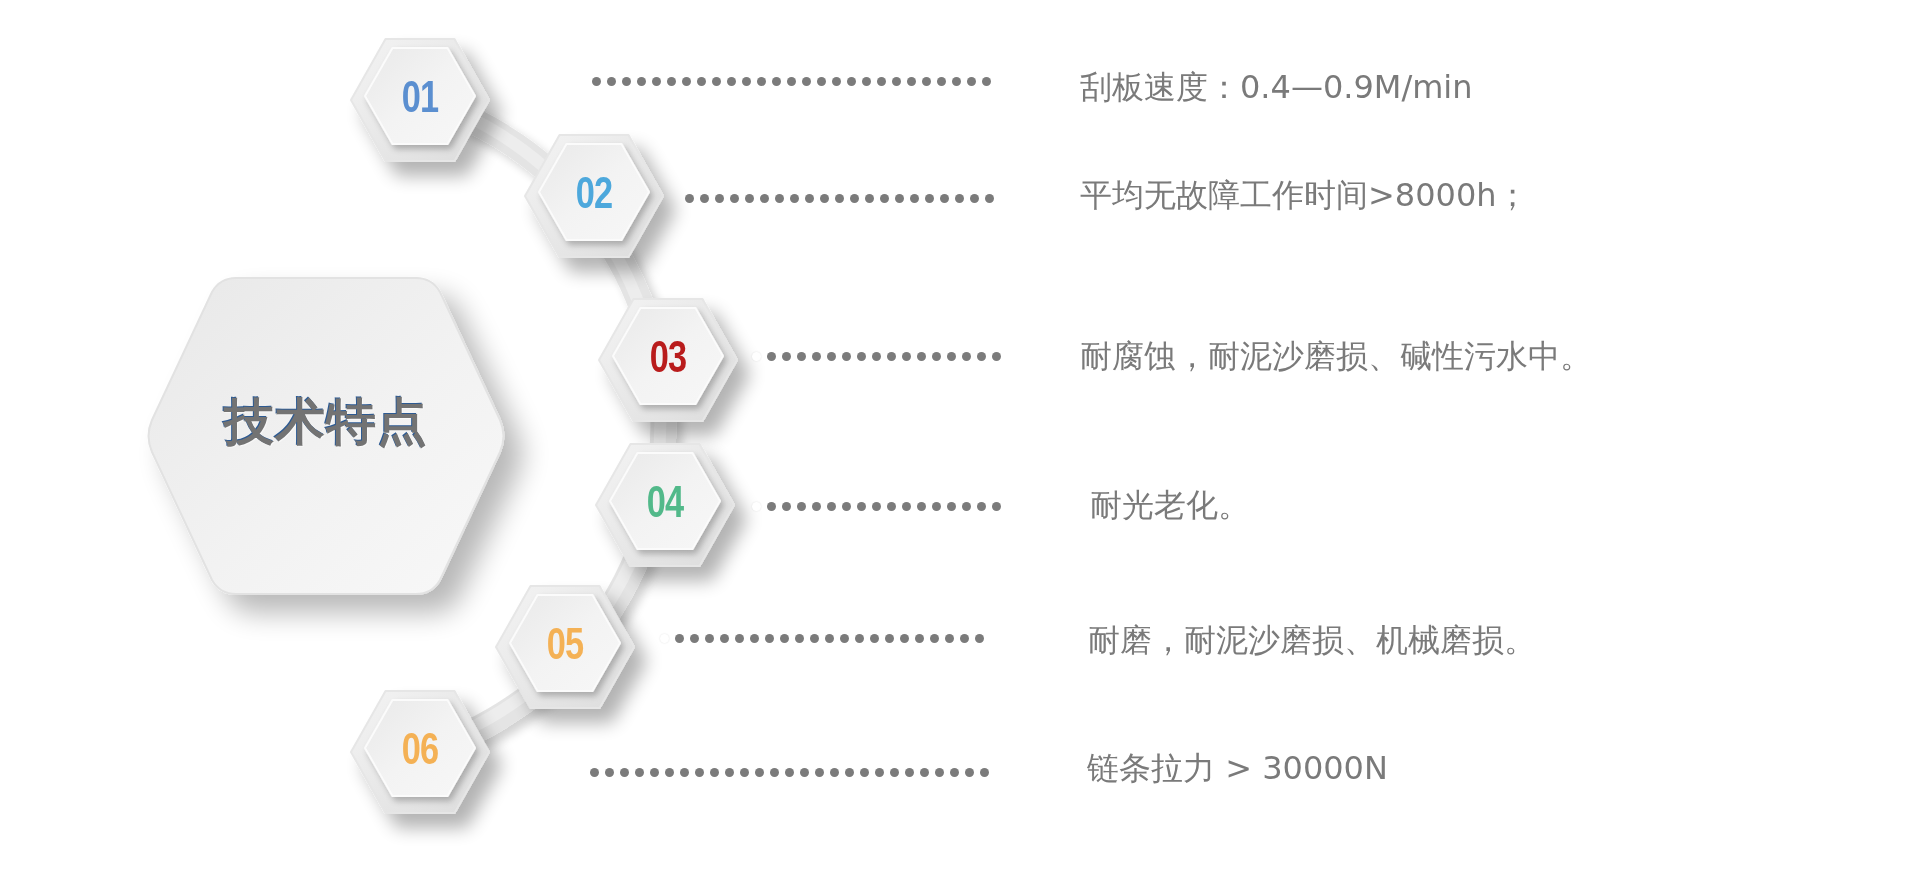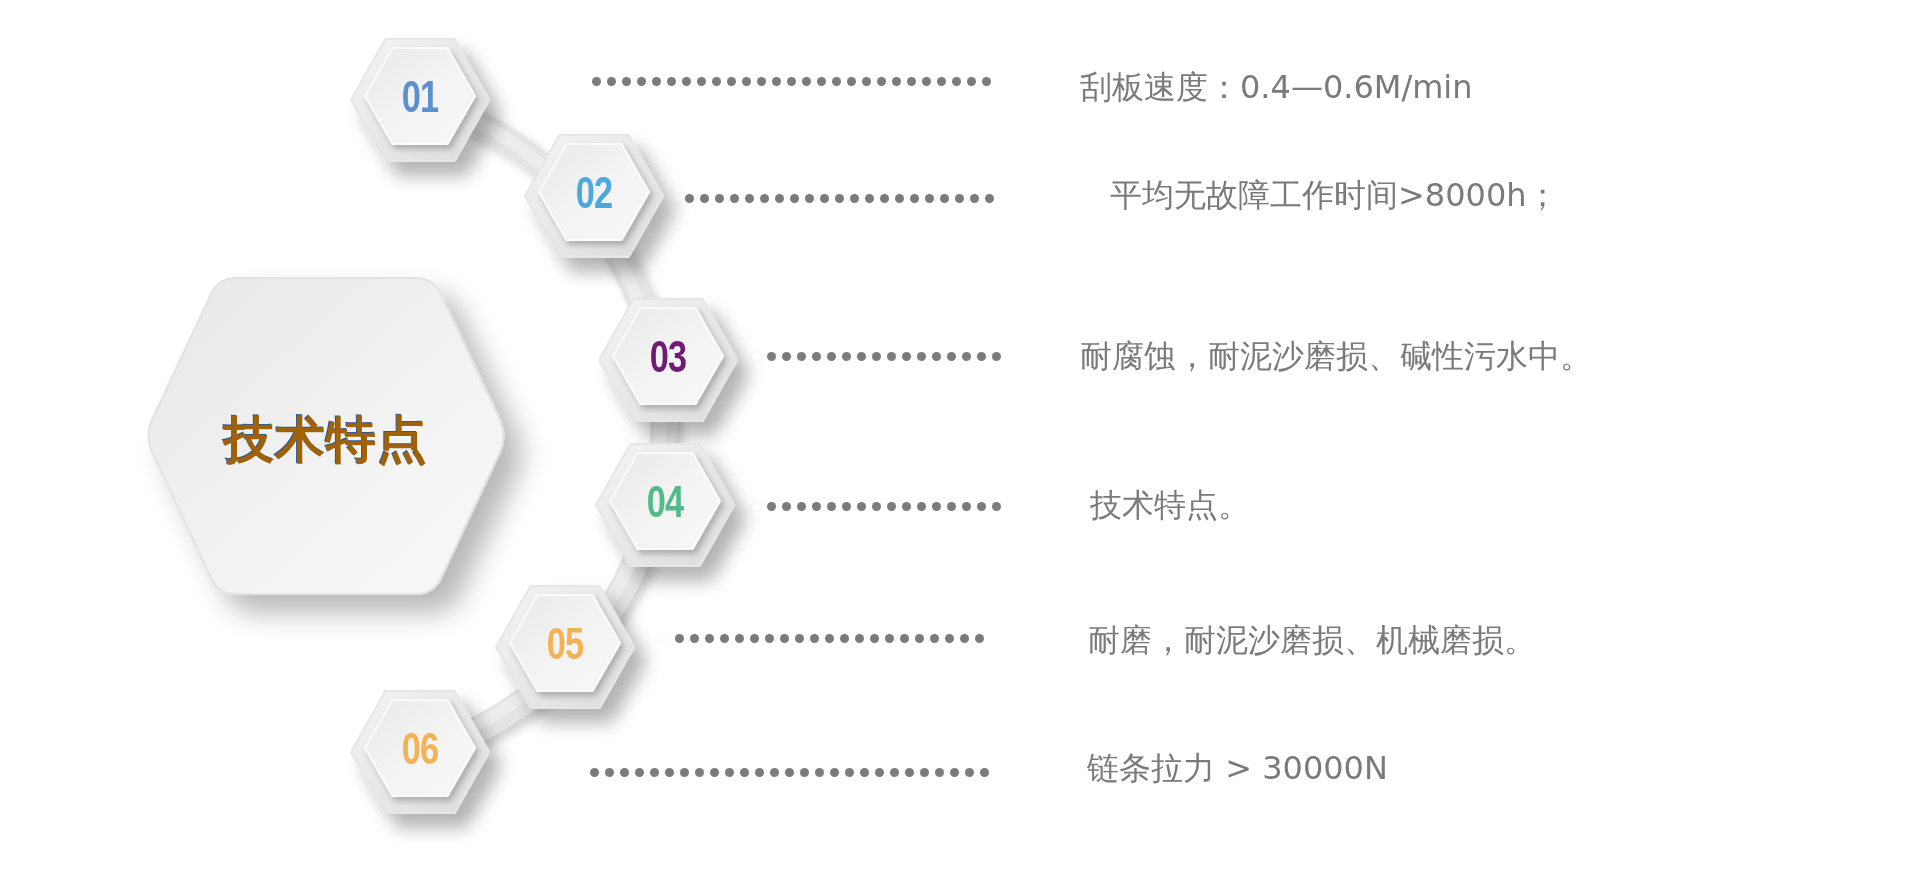--- a/index.html
+++ b/index.html
@@ -12,23 +12,23 @@
   svg.bg { position: absolute; left: 0; top: 0; }
   .hex-label {
     position: absolute; transform: translate(-50%, -50%);
     font-family: "Liberation Sans", "DejaVu Sans", sans-serif;
     font-weight: bold; font-size: 44px; letter-spacing: -1px;
     transform-origin: center;
     line-height: 1;
   }
   .hex-label span { display: inline-block; transform: scaleX(0.78); }
   .title {
-    position: absolute; left: 326px; top: 440px; transform: translate(-50%, -50%);
+    position: absolute; left: 326px; top: 422px; transform: translate(-50%, -50%);
     font-family: Liberation Sans, sans-serif; font-weight: bold; font-size: 50px;
-    color: #a16207; letter-spacing: 1px;
+    color: #737373; letter-spacing: 1px;
     text-shadow: -1px -1px 0 #2d5a92, 1px 1px 1px rgba(255,255,255,0.6);
     white-space: nowrap;
   }
   .dots { position: absolute; height: 10px; }
   .dot {
     position: absolute; top: 0; width: 9px; height: 9px; border-radius: 50%;
     background: #7b7b7b;
   }
   .dot.first { background: #ffffff; box-shadow: 0 0 2px rgba(0,0,0,0.12); }
   .desc {
@@ -138,21 +138,21 @@
           <path d="M 392.5 700 L 447.5 700 L 475 748 L 447.5 796 L 392.5 796 L 365 748 Z" fill="url(#hexFace)" stroke="#fbfbfb" stroke-width="2" stroke-linejoin="round" filter="url(#innerShadow)"></path>
         </g>
       </g>
   </svg>
 
   <div class="title">技术特点</div>
 
   <div id="labels">
       <div class="hex-label" style="left: 420px; top: 97px; color: rgb(91, 143, 208);"><span>01</span></div>
       <div class="hex-label" style="left: 594px; top: 193px; color: rgb(77, 168, 220);"><span>02</span></div>
-      <div class="hex-label" style="left: 668px; top: 357px; color: #701a75;"><span>03</span></div>
+      <div class="hex-label" style="left: 668px; top: 357px; color: #b91c1c;"><span>03</span></div>
       <div class="hex-label" style="left: 665px; top: 502px; color: rgb(82, 185, 138);"><span>04</span></div>
       <div class="hex-label" style="left: 565px; top: 644px; color: rgb(244, 177, 85);"><span>05</span></div>
       <div class="hex-label" style="left: 420px; top: 749px; color: rgb(244, 177, 85);"><span>06</span></div>
     </div>
   <div id="dotlines">
       <div class="dots" style="left: 592px; top: 77px; width: 403px;">
         <span class="dot" style="left: 0px;"></span>
         <span class="dot" style="left: 15px;"></span>
         <span class="dot" style="left: 30px;"></span>
         <span class="dot" style="left: 45px;"></span>
@@ -290,30 +290,30 @@
         <span class="dot" style="left: 315px;"></span>
         <span class="dot" style="left: 330px;"></span>
         <span class="dot" style="left: 345px;"></span>
         <span class="dot" style="left: 360px;"></span>
         <span class="dot" style="left: 375px;"></span>
         <span class="dot" style="left: 390px;"></span>
       </div>
     </div>
   <div id="descs">
       <div class="desc" style="left: 1080px; top: 87px;">
-        <div>刮板速度：0.4—0.6M/min</div>
-      </div>
-      <div class="desc" style="left: 1080px; top: 195px; margin-left: 30px;">
+        <div>刮板速度：0.4—0.9M/min</div>
+      </div>
+      <div class="desc" style="left: 1080px; top: 195px;">
         <div>平均无故障工作时间&gt;8000h；</div>
       </div>
       <div class="desc" style="left: 1080px; top: 356px;">
         <div>耐腐蚀，耐泥沙磨损、碱性污水中。</div>
       </div>
       <div class="desc" style="left: 1090px; top: 505px;">
-        <div>技术特点。</div>
+        <div>耐光老化。</div>
       </div>
       <div class="desc" style="left: 1088px; top: 640px;">
         <div>耐磨，耐泥沙磨损、机械磨损。</div>
       </div>
       <div class="desc" style="left: 1087px; top: 768px;">
         <div>链条拉力 &gt; 30000N</div>
       </div>
     </div>
 </div>
 

